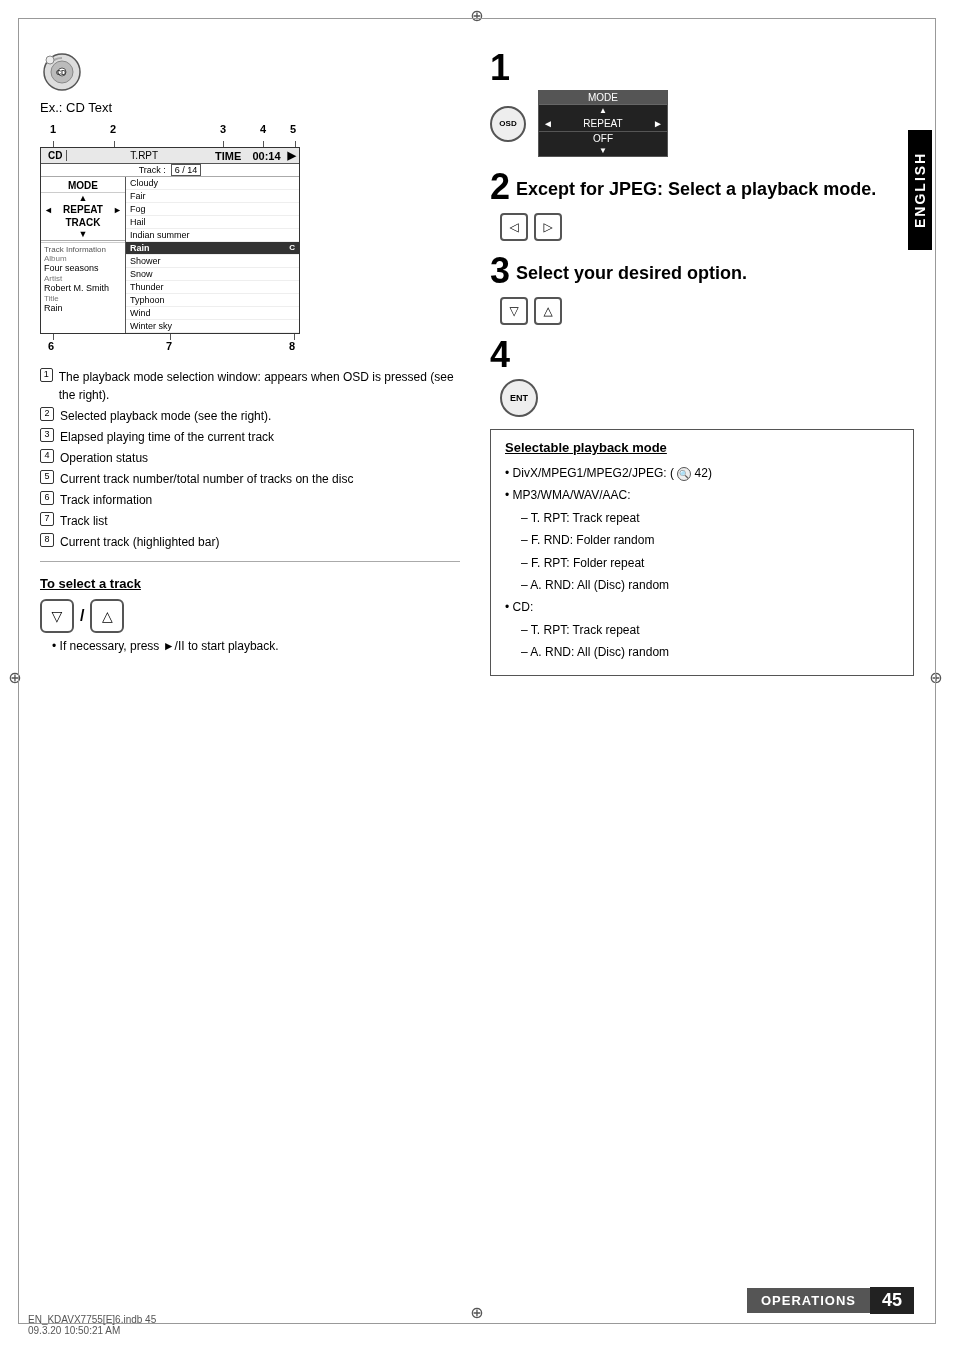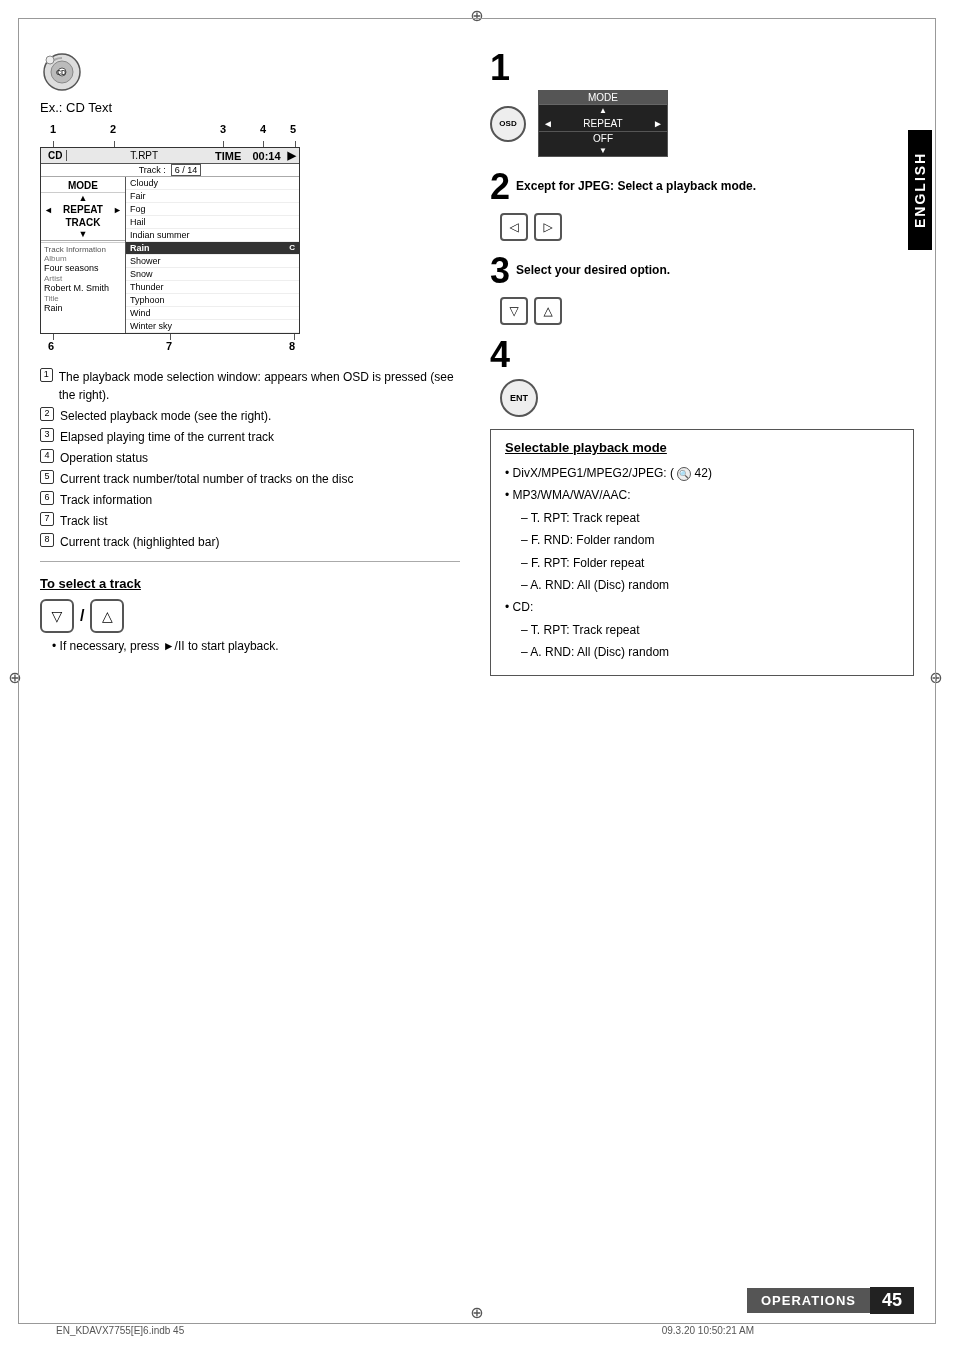--- a/index.html
+++ b/index.html
@@ -299,21 +299,21 @@
 
     
     .step-num {
       font-size: 36px;
       font-weight: bold;
       line-height: 1;
       margin-bottom: 2px;
     }
 
     .step-label {
-      font-size: 12px;
+      font-size: 18px;
       font-weight: bold;
     }
 
     
     .mode-display-box {
       border: 1px solid #555;
       width: 130px;
       font-size: 10px;
       background: #222;
       color: #fff;
@@ -440,26 +440,27 @@
       color: #fff;
       font-size: 18px;
       font-weight: bold;
       padding: 3px 12px;
     }
 
     
     .footer-text {
       position: absolute;
       bottom: 18px;
-      left: 56px;
+      left: 28px;
       right: 200px;
       display: flex;
       justify-content: space-between;
       font-size: 10px;
       color: #555;
+      flex-direction: column;
     }
 
     
     .divider-line {
       height: 1px;
       background: #aaa;
       margin: 6px 0;
     }
   </style>
 </head>

